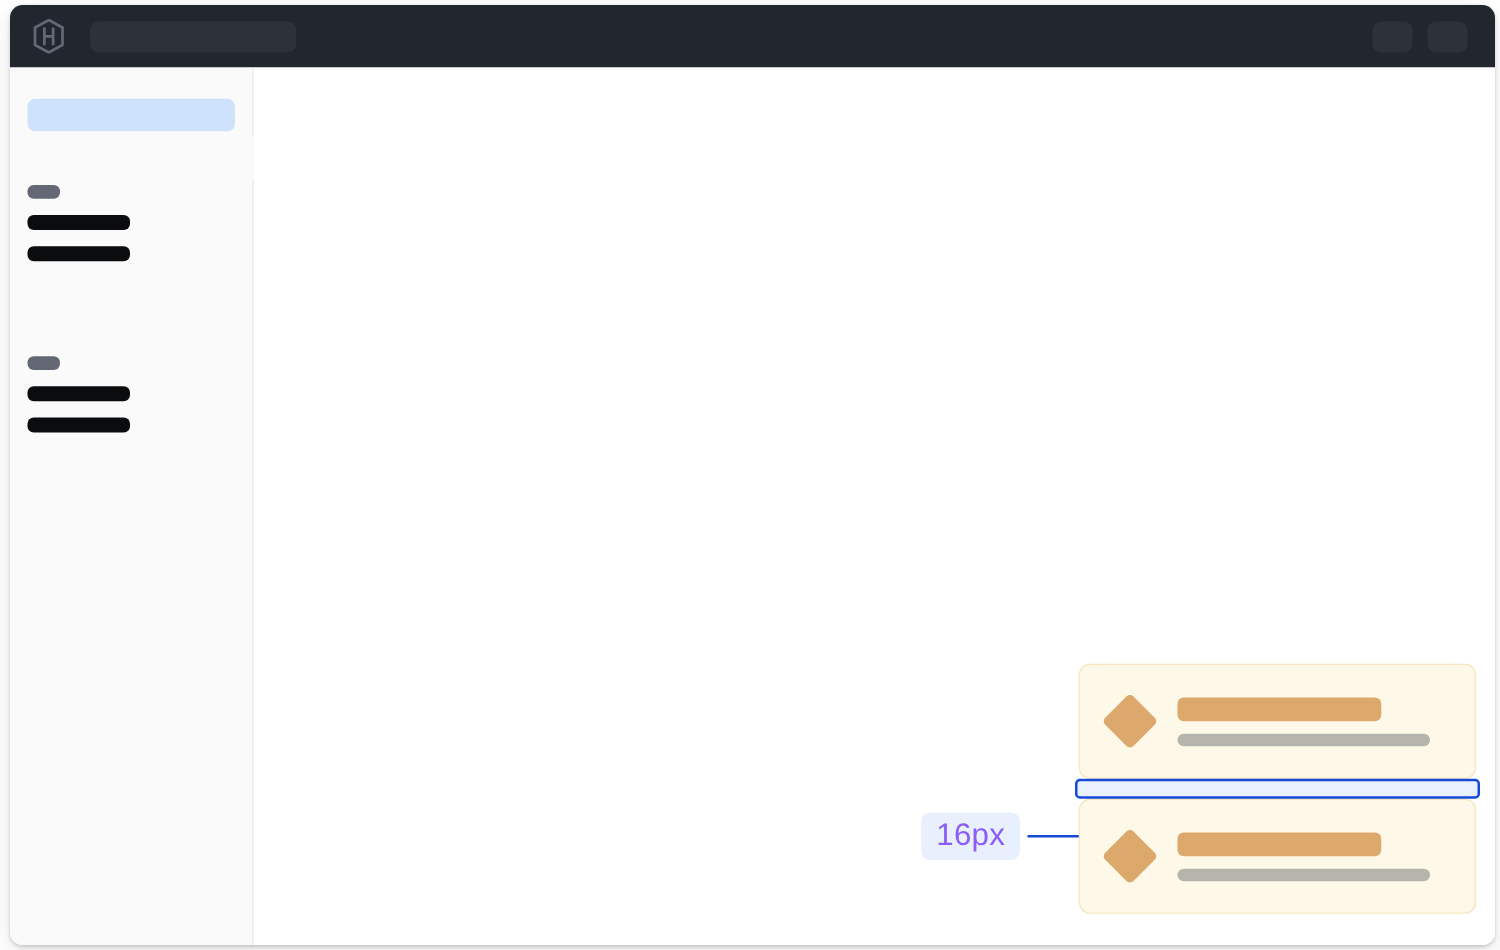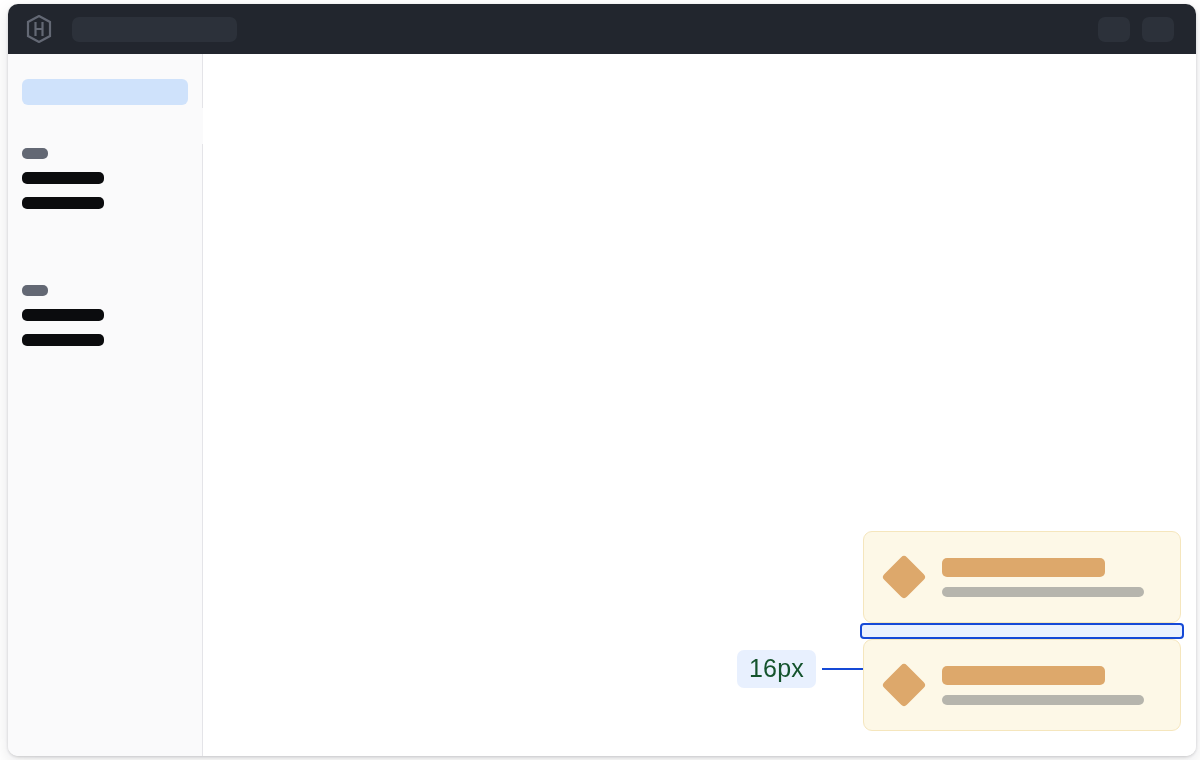--- a/index.html
+++ b/index.html
@@ -194,21 +194,21 @@
     position: absolute;
     left: 534px;
     top: 596px;
     height: 38px;
     display: flex;
     align-items: center;
   }
 
   .measure-badge {
     background: #E8F0FE;
-    color: #14532d;
+    color: #8b5cf6;
     border-radius: 7px;
     padding: 5px 12px 7px 12px;
     font-size: 25px;
     line-height: 26px;
     font-weight: 400;
     letter-spacing: 0.2px;
     white-space: nowrap;
   }
 
   .leader-line {

